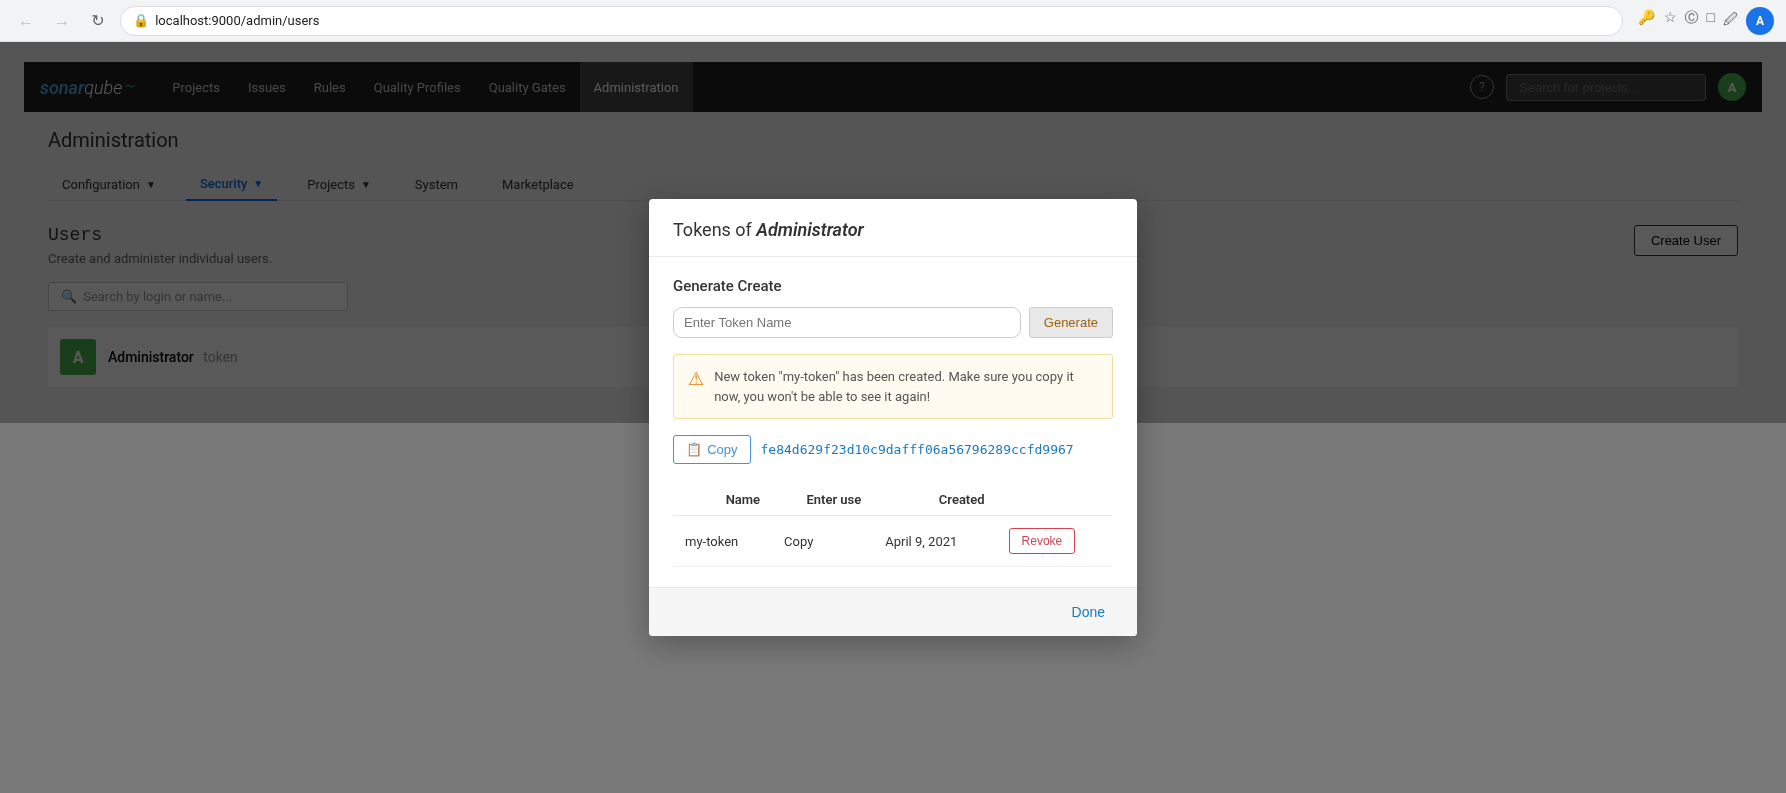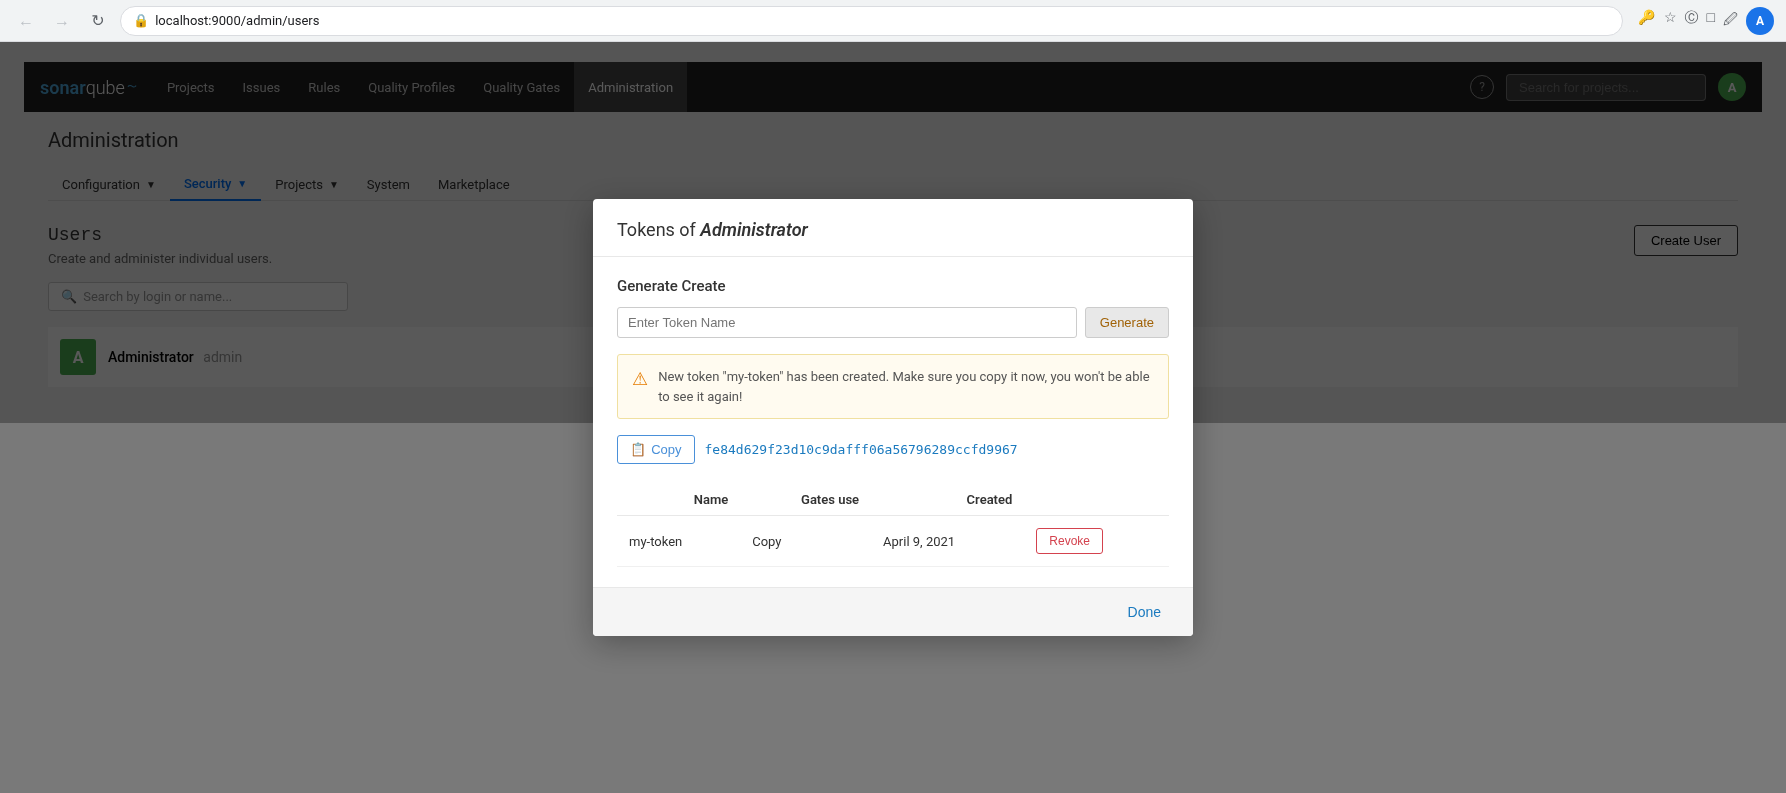--- a/index.html
+++ b/index.html
@@ -54,21 +54,22 @@
     .top-nav {
       background: #1f1f1f;
       height: 50px;
       display: flex;
       align-items: center;
       padding: 0 16px;
       gap: 0;
     }
     .logo {
       display: flex; align-items: center;
-      margin-right: 16px;
+      margin-right: 24px;
+      font-style: italic;
     }
     .logo-text { color: white; font-size: 18px; font-weight: 300; }
     .logo-text span { color: #4ea9dd; font-weight: 600; }
     .nav-item {
       color: #ccc;
       padding: 0 14px;
       height: 50px;
       display: flex; align-items: center;
       cursor: pointer;
       font-size: 13px;
@@ -114,21 +115,21 @@
       filter: brightness(0.7);
     }
     .page-title {
       font-size: 20px;
       font-weight: 400;
       color: #333;
       margin-bottom: 16px;
     }
     .sub-nav {
       display: flex;
-      gap: 0;
+      gap: 16px;
       margin-bottom: 24px;
       border-bottom: 1px solid #ddd;
     }
     .sub-nav-item {
       padding: 8px 14px;
       color: #333;
       cursor: pointer;
       font-size: 13px;
       display: flex; align-items: center; gap: 4px;
       text-decoration: none;
@@ -183,21 +184,21 @@
       left: 0; right: 0; bottom: 0;
       background: rgba(0,0,0,0.5);
       display: flex;
       align-items: center;
       justify-content: center;
       z-index: 1000;
     }
     .modal {
       background: white;
       border-radius: 4px;
-      width: 600px;
+      width: 488px;
       max-height: 90vh;
       overflow-y: auto;
       box-shadow: 0 8px 32px rgba(0,0,0,0.3);
     }
     .modal-header {
       padding: 20px 24px 16px;
       border-bottom: 1px solid #e8e8e8;
     }
     .modal-title {
       font-size: 18px;
@@ -211,21 +212,21 @@
       background: #f5f5f5;
       border-top: 1px solid #e8e8e8;
       display: flex;
       justify-content: flex-end;
     }
     .section-heading { font-size: 15px; font-weight: 500; color: #333; margin-bottom: 12px; }
     .generate-row { display: flex; gap: 8px; margin-bottom: 16px; }
     .token-name-input {
       flex: 1;
       border: 1px solid #ccc;
-      border-radius: 3px;
+      border-radius: 9px;
       padding: 7px 10px;
       font-size: 13px;
     }
     .generate-btn {
       background: #e8e8e8;
       border: 1px solid #ccc;
       border-radius: 3px;
       padding: 7px 14px;
       font-size: 13px;
       cursor: pointer;
@@ -360,21 +361,21 @@
           <span style="color:#999;">Search by login or name...</span>
         </div>
       </div>
       <button class="create-user-btn">Create User</button>
     </div>
 
     <div class="user-row">
       <div class="user-avatar-sm">A</div>
       <div>
         <span class="user-name">Administrator</span>
-        <span style="color:#999; margin-left:6px;">admin</span>
+        <span style="color:#999; margin-left:6px;">token</span>
       </div>
     </div>
   </div>
 </div>
 
 <div class="modal-overlay">
   <div class="modal">
     <div class="modal-header">
       <h2 class="modal-title">
         <span>Tokens of </span><em>Administrator</em>
@@ -397,21 +398,21 @@
           <span>📋</span>
           <span>Copy</span>
         </button>
         <span class="token-value">fe84d629f23d10c9dafff06a56796289ccfd9967</span>
       </div>
 
       <table class="tokens-table">
         <thead>
           <tr>
             <th>Name</th>
-            <th>Gates use</th>
+            <th>Enter use</th>
             <th>Created</th>
             <th></th>
           </tr>
         </thead>
         <tbody>
           <tr>
             <td>my-token</td>
             <td>Copy</td>
             <td>April 9, 2021</td>
             <td>

